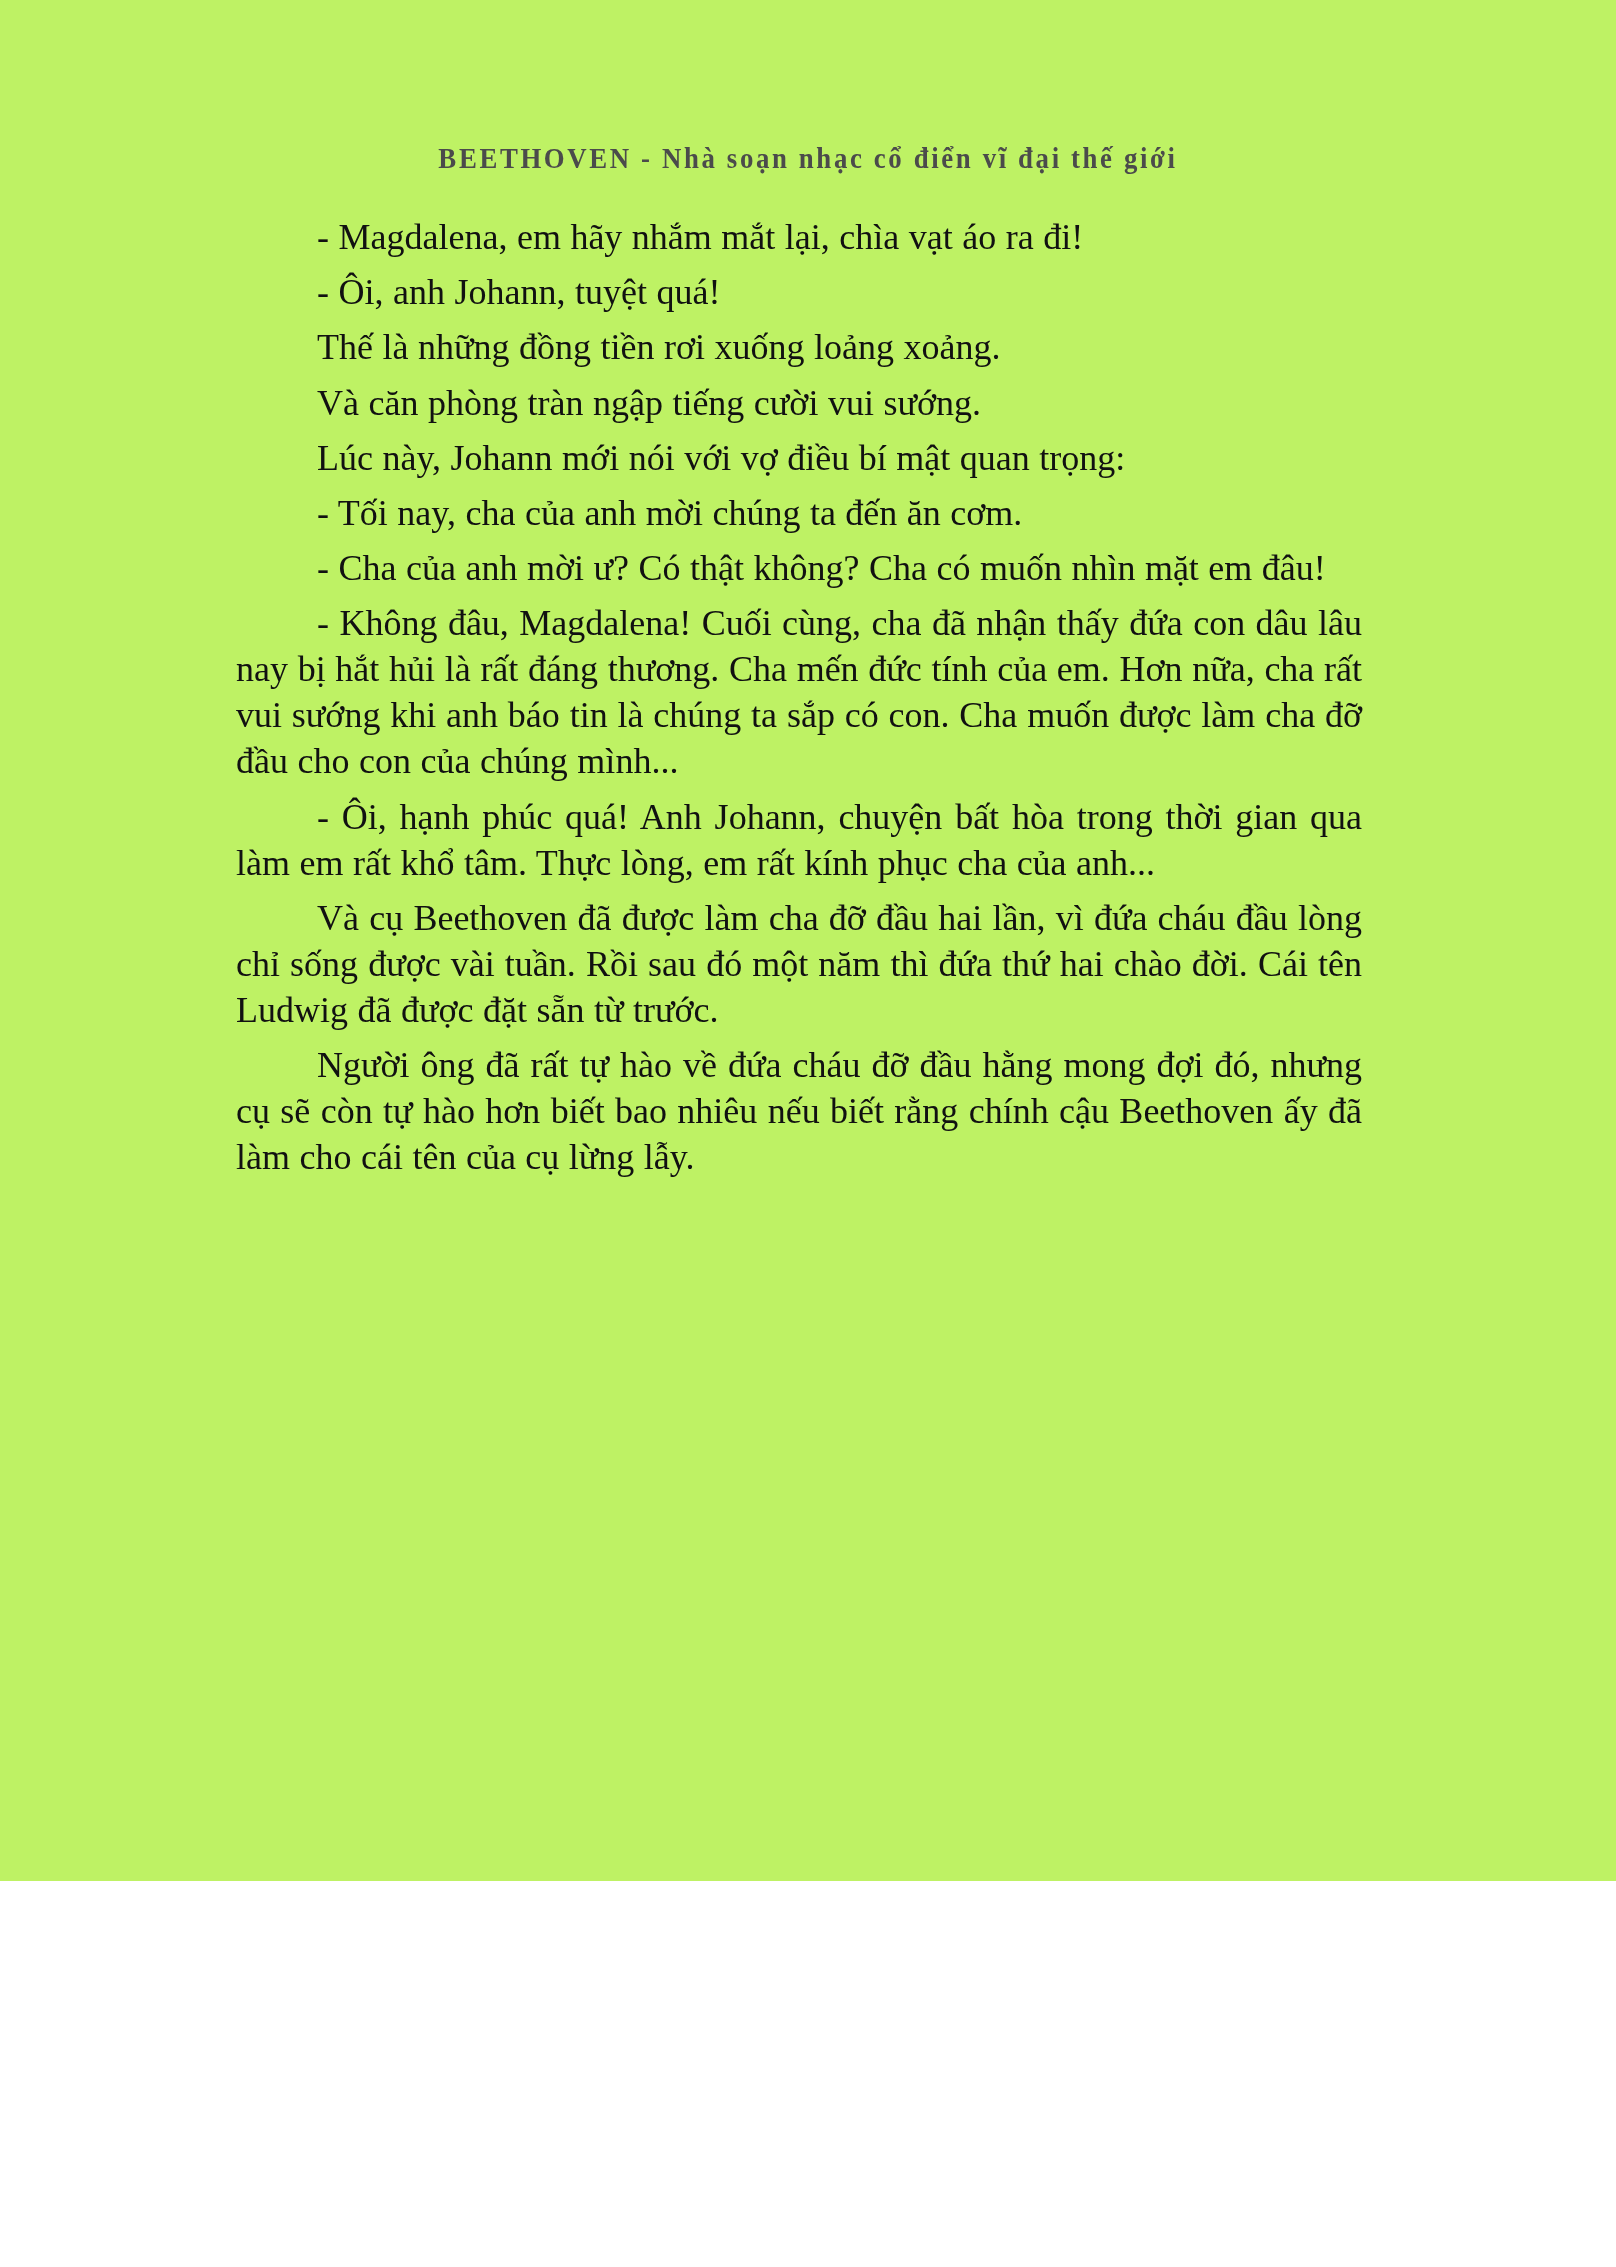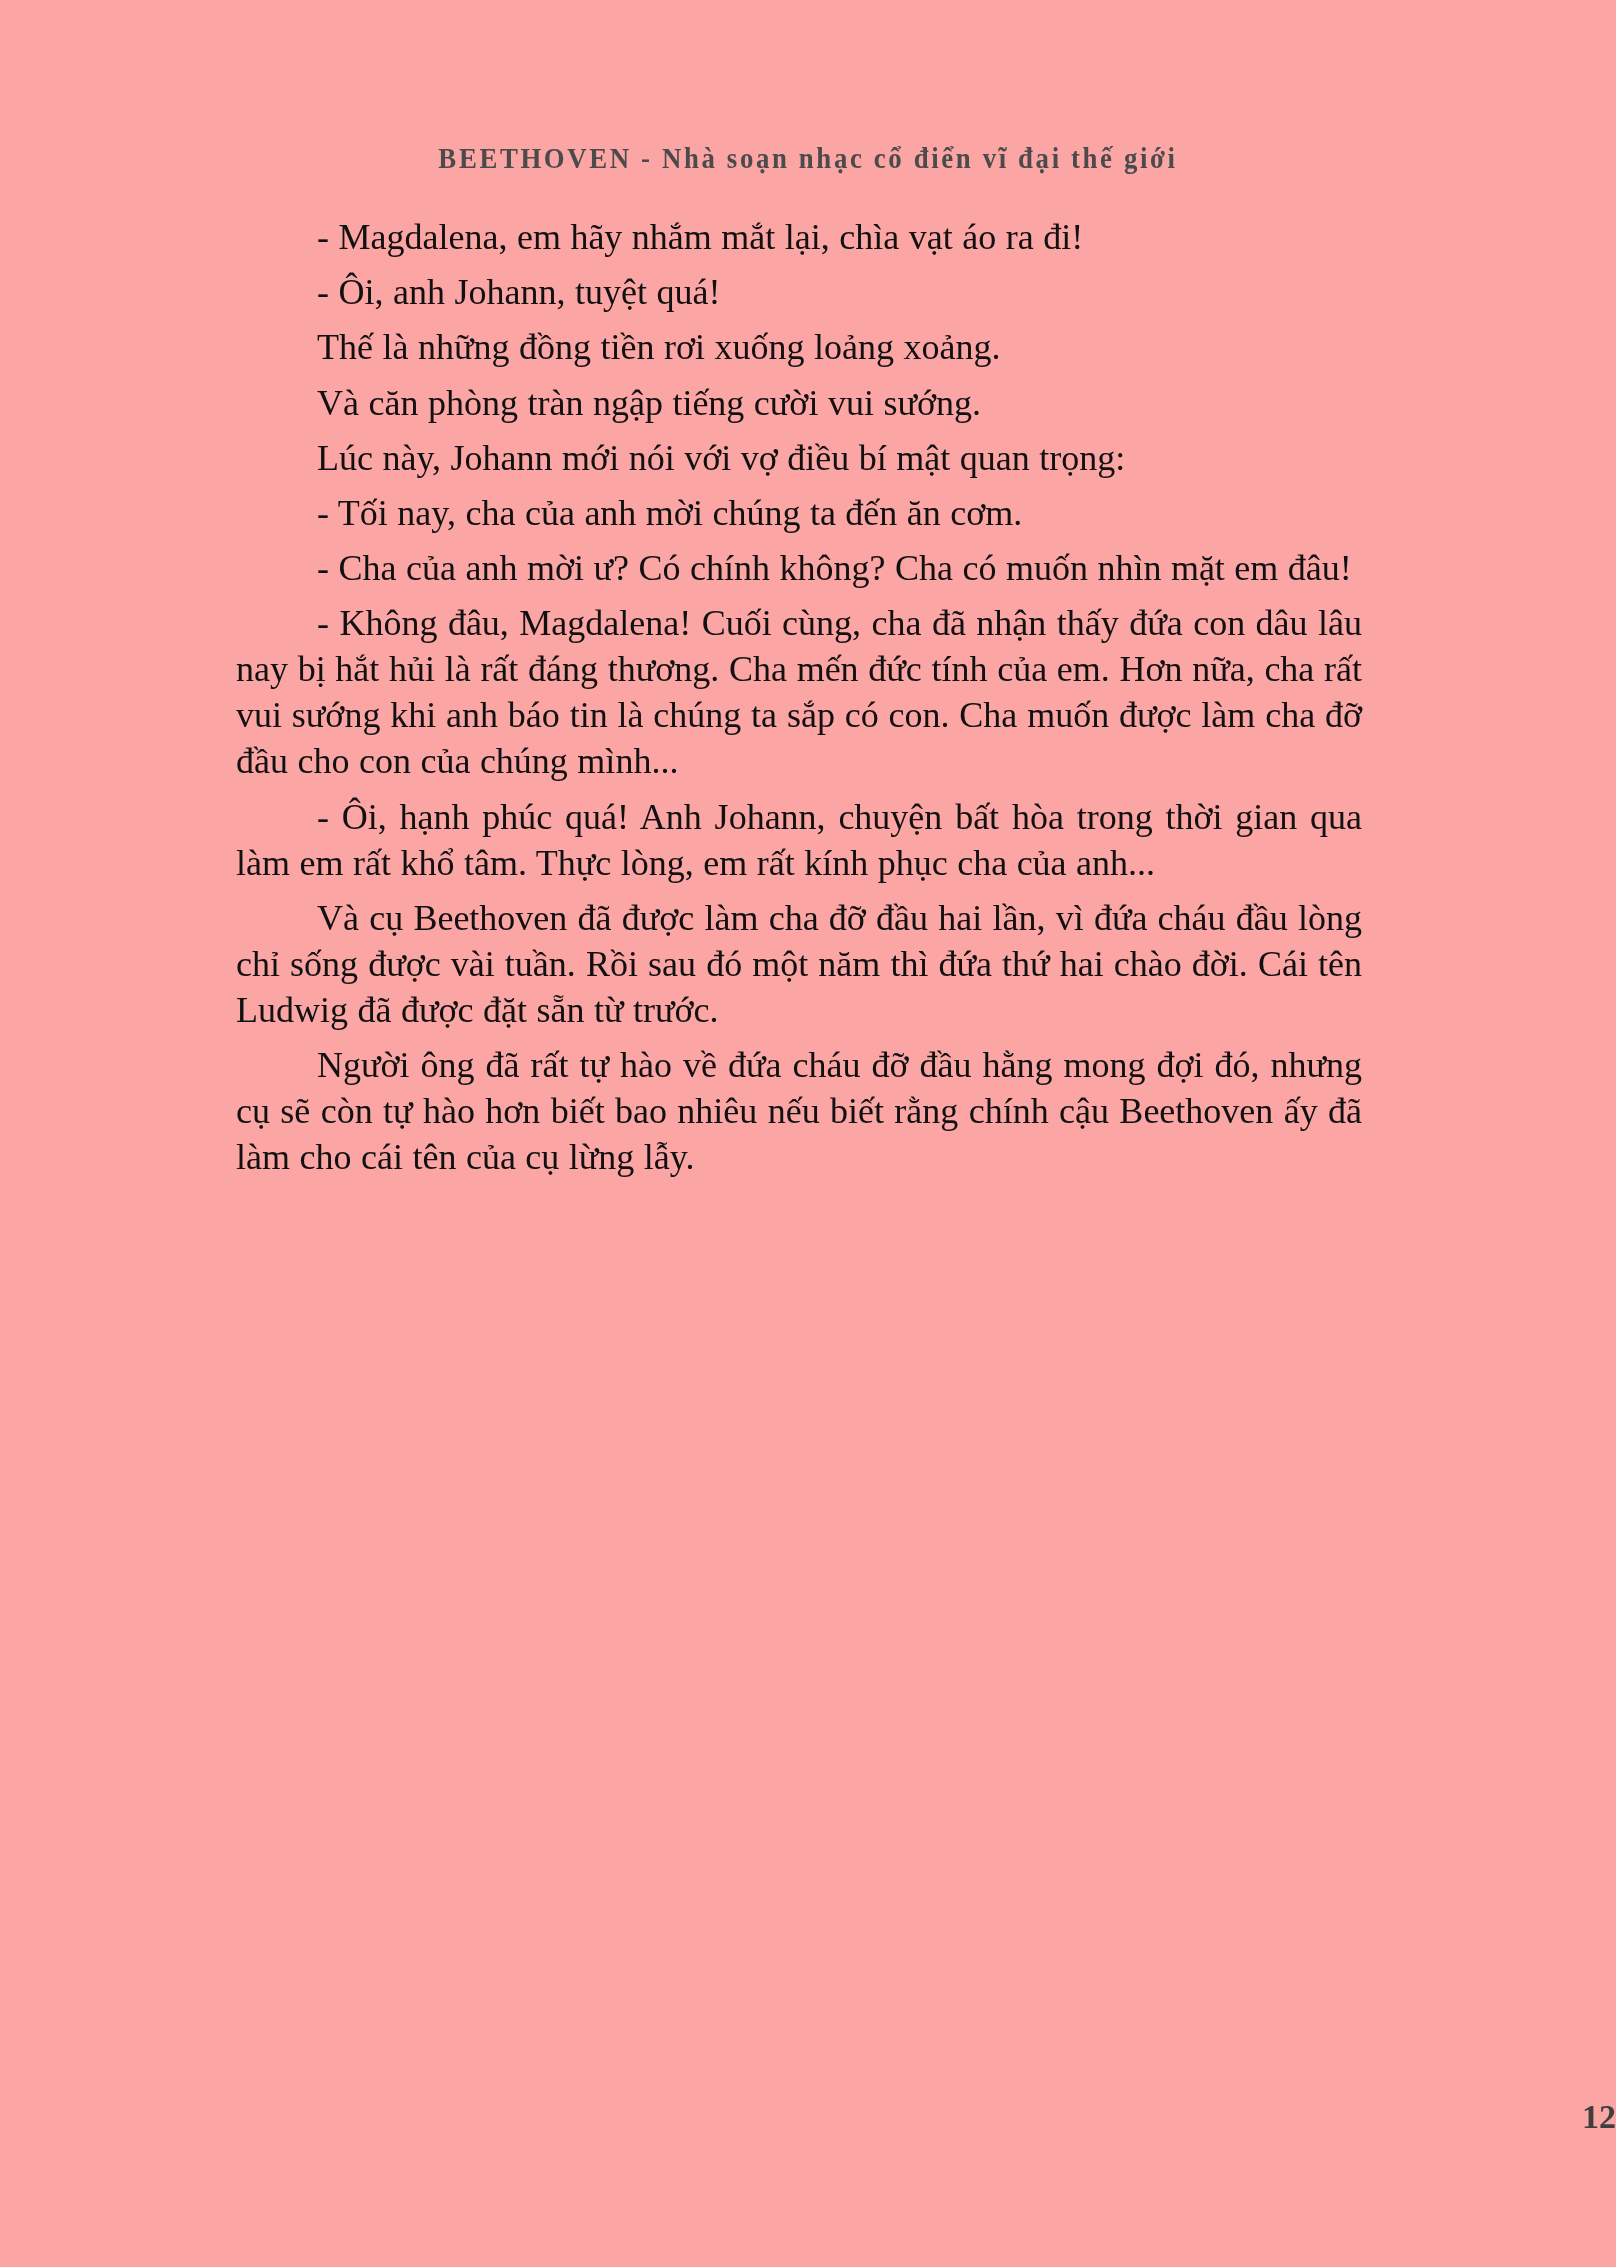--- a/index.html
+++ b/index.html
@@ -4,22 +4,22 @@
 <style>
   html, body {
     margin: 0;
     padding: 0;
     background: #ffffff;
   }
 
   .page {
     position: relative;
     width: 1616px;
-    height: 2267px;
-    background: #fca5a5;
+    height: 1881px;
+    background: #bef264;
     overflow: hidden;
     font-family: "Liberation Serif", "DejaVu Serif", serif;
   }
 
   
   .running-head {
     position: absolute;
     left: 0;
     right: 0;
     top: 140px;
@@ -88,21 +88,21 @@
 
   <div class="running-head">BEETHOVEN - Nhà soạn nhạc cổ điển vĩ đại thế giới</div>
 
   <div class="text-column">
     <p class="para single">- Magdalena, em hãy nhắm mắt lại, chìa vạt áo ra đi!</p>
     <p class="para single">- Ôi, anh Johann, tuyệt quá!</p>
     <p class="para single">Thế là những đồng tiền rơi xuống loảng xoảng.</p>
     <p class="para single">Và căn phòng tràn ngập tiếng cười vui sướng.</p>
     <p class="para single">Lúc này, Johann mới nói với vợ điều bí mật quan trọng:</p>
     <p class="para single">- Tối nay, cha của anh mời chúng ta đến ăn cơm.</p>
-    <p class="para">- Cha của anh mời ư? Có chính không? Cha có muốn nhìn mặt em đâu!</p>
+    <p class="para">- Cha của anh mời ư? Có thật không? Cha có muốn nhìn mặt em đâu!</p>
     <p class="para">- Không đâu, Magdalena! Cuối cùng, cha đã nhận thấy đứa con dâu lâu nay bị hắt hủi là rất đáng thương. Cha mến đức tính của em. Hơn nữa, cha rất vui sướng khi anh báo tin là chúng ta sắp có con. Cha muốn được làm cha đỡ đầu cho con của chúng mình...</p>
     <p class="para">- Ôi, hạnh phúc quá! Anh Johann, chuyện bất hòa trong thời gian qua làm em rất khổ tâm. Thực lòng, em rất kính phục cha của anh...</p>
     <p class="para">Và cụ Beethoven đã được làm cha đỡ đầu hai lần, vì đứa cháu đầu lòng chỉ sống được vài tuần. Rồi sau đó một năm thì đứa thứ hai chào đời. Cái tên Ludwig đã được đặt sẵn từ trước.</p>
     <p class="para">Người ông đã rất tự hào về đứa cháu đỡ đầu hằng mong đợi đó, nhưng cụ sẽ còn tự hào hơn biết bao nhiêu nếu biết rằng chính cậu Beethoven ấy đã làm cho cái tên của cụ lừng lẫy.</p>
   </div>
 
   <div class="folio">12</div>
 
 </div>
 

